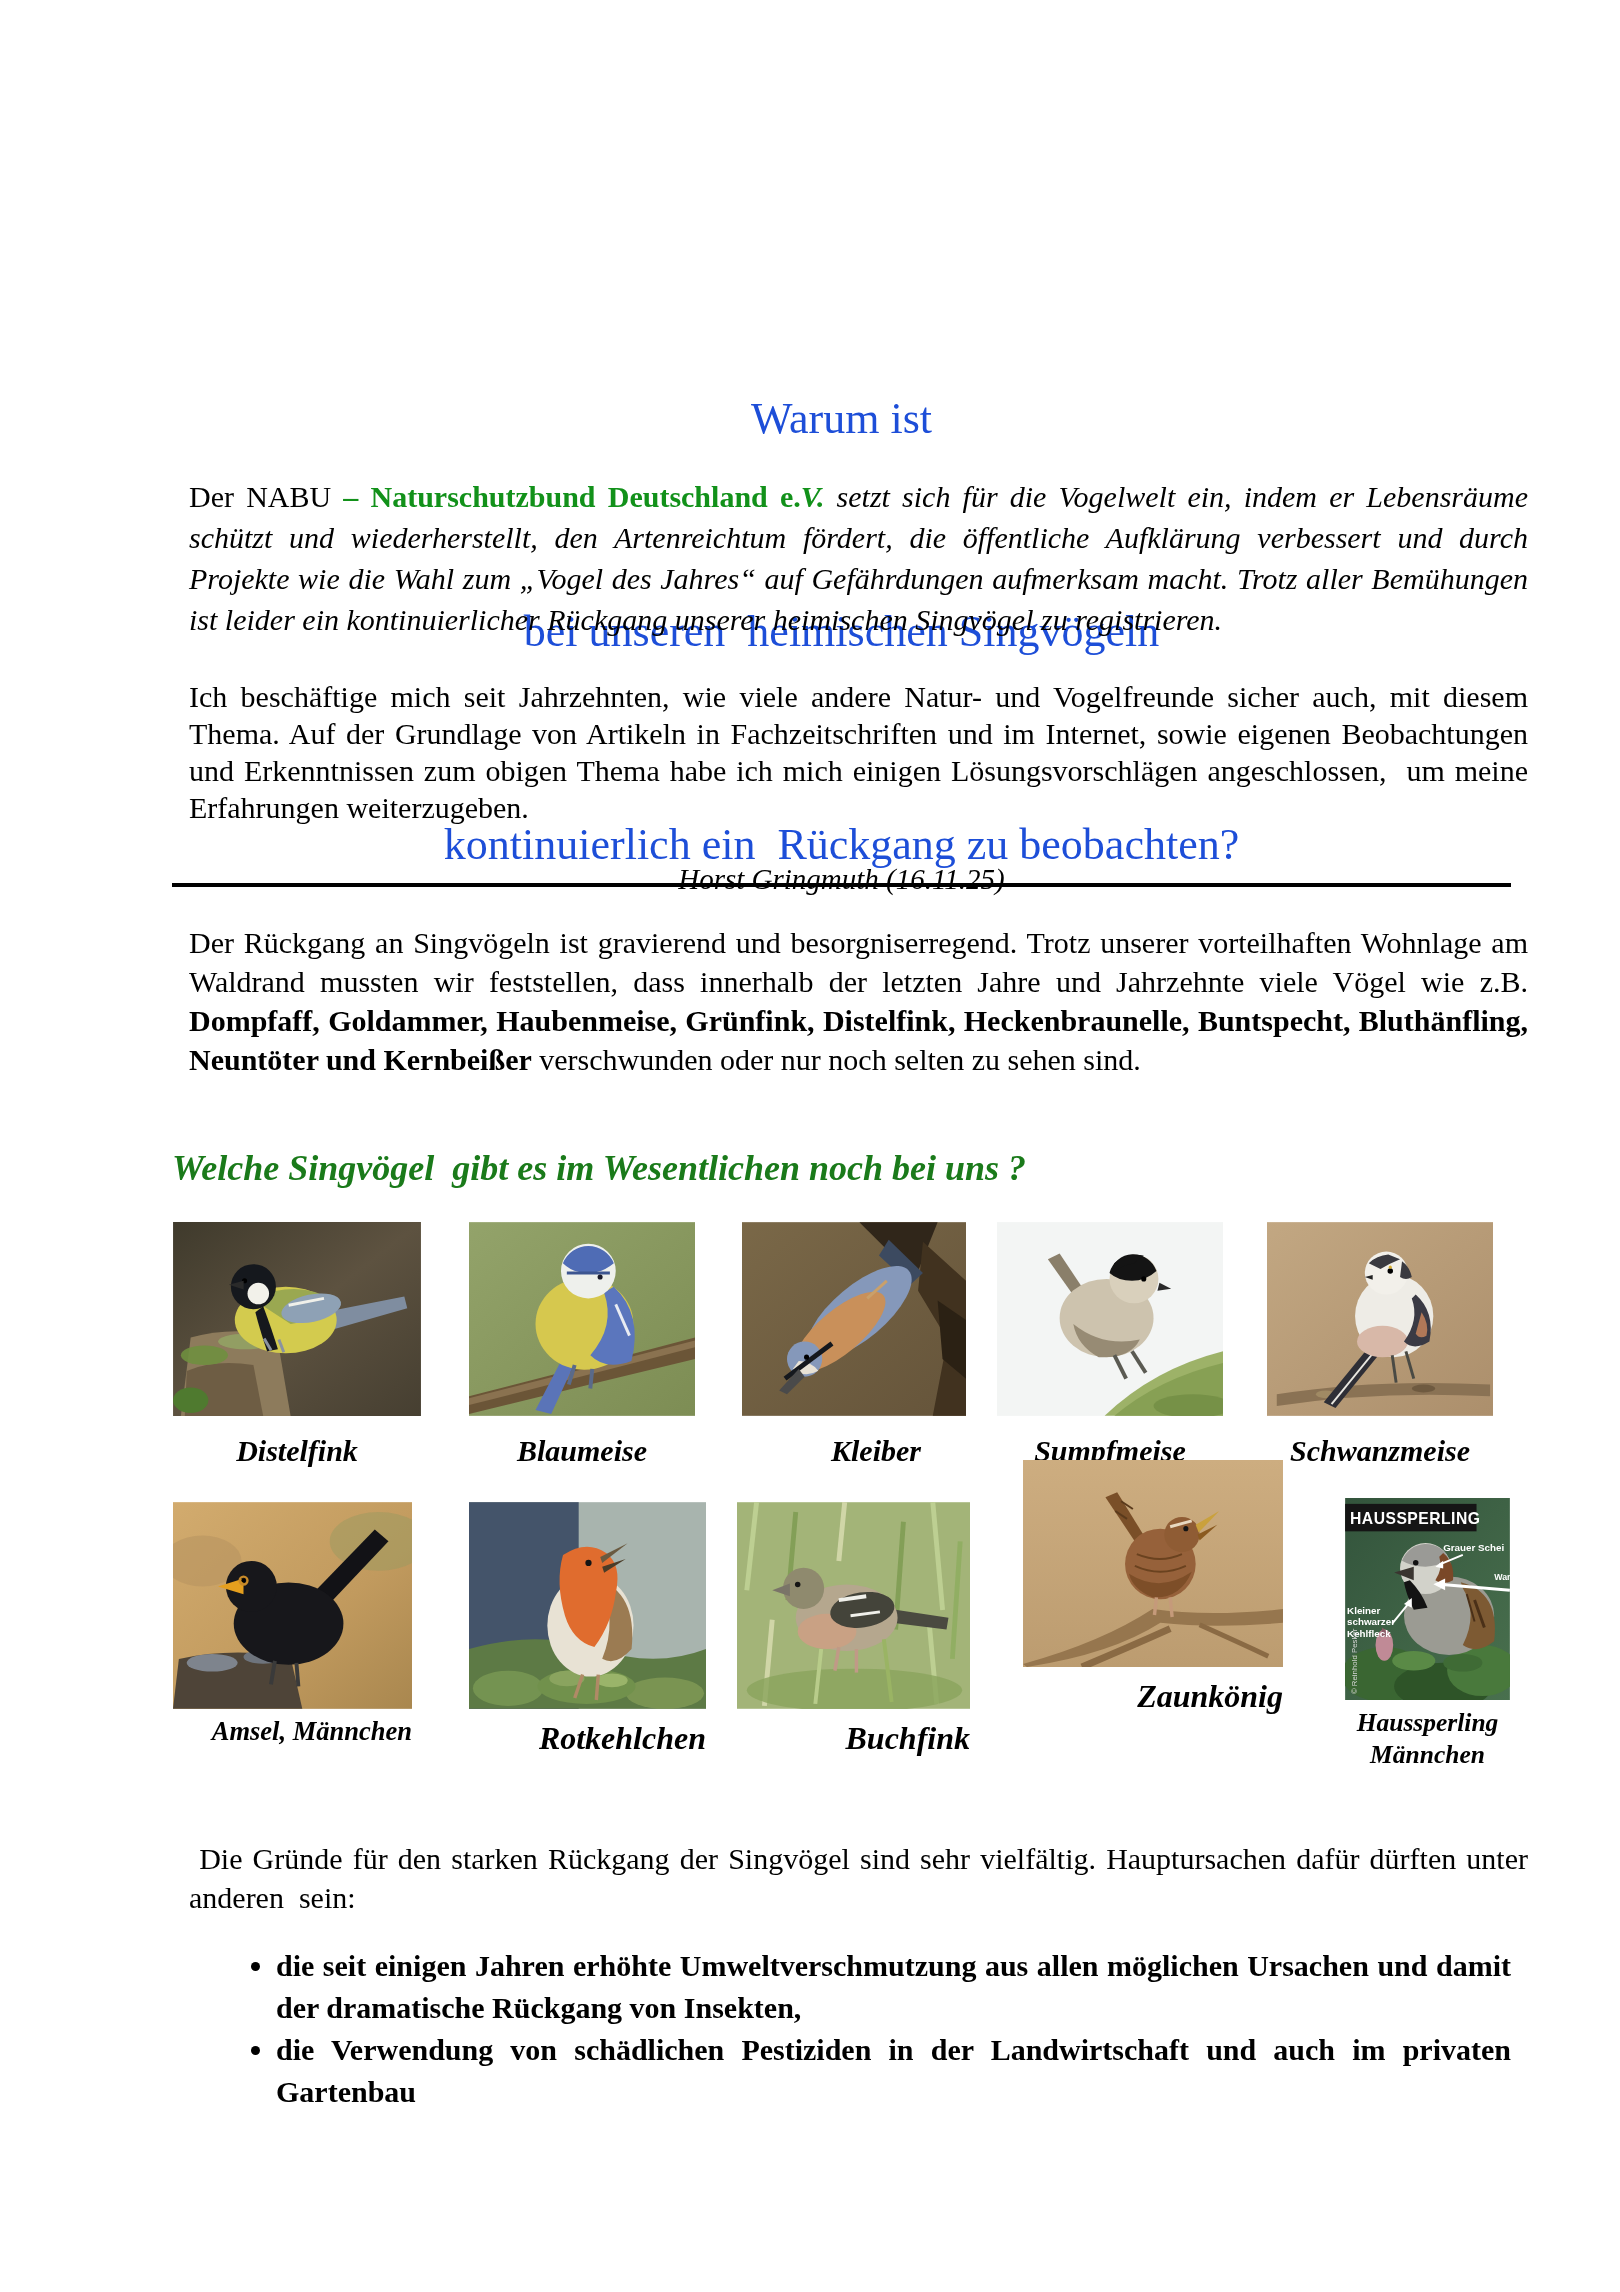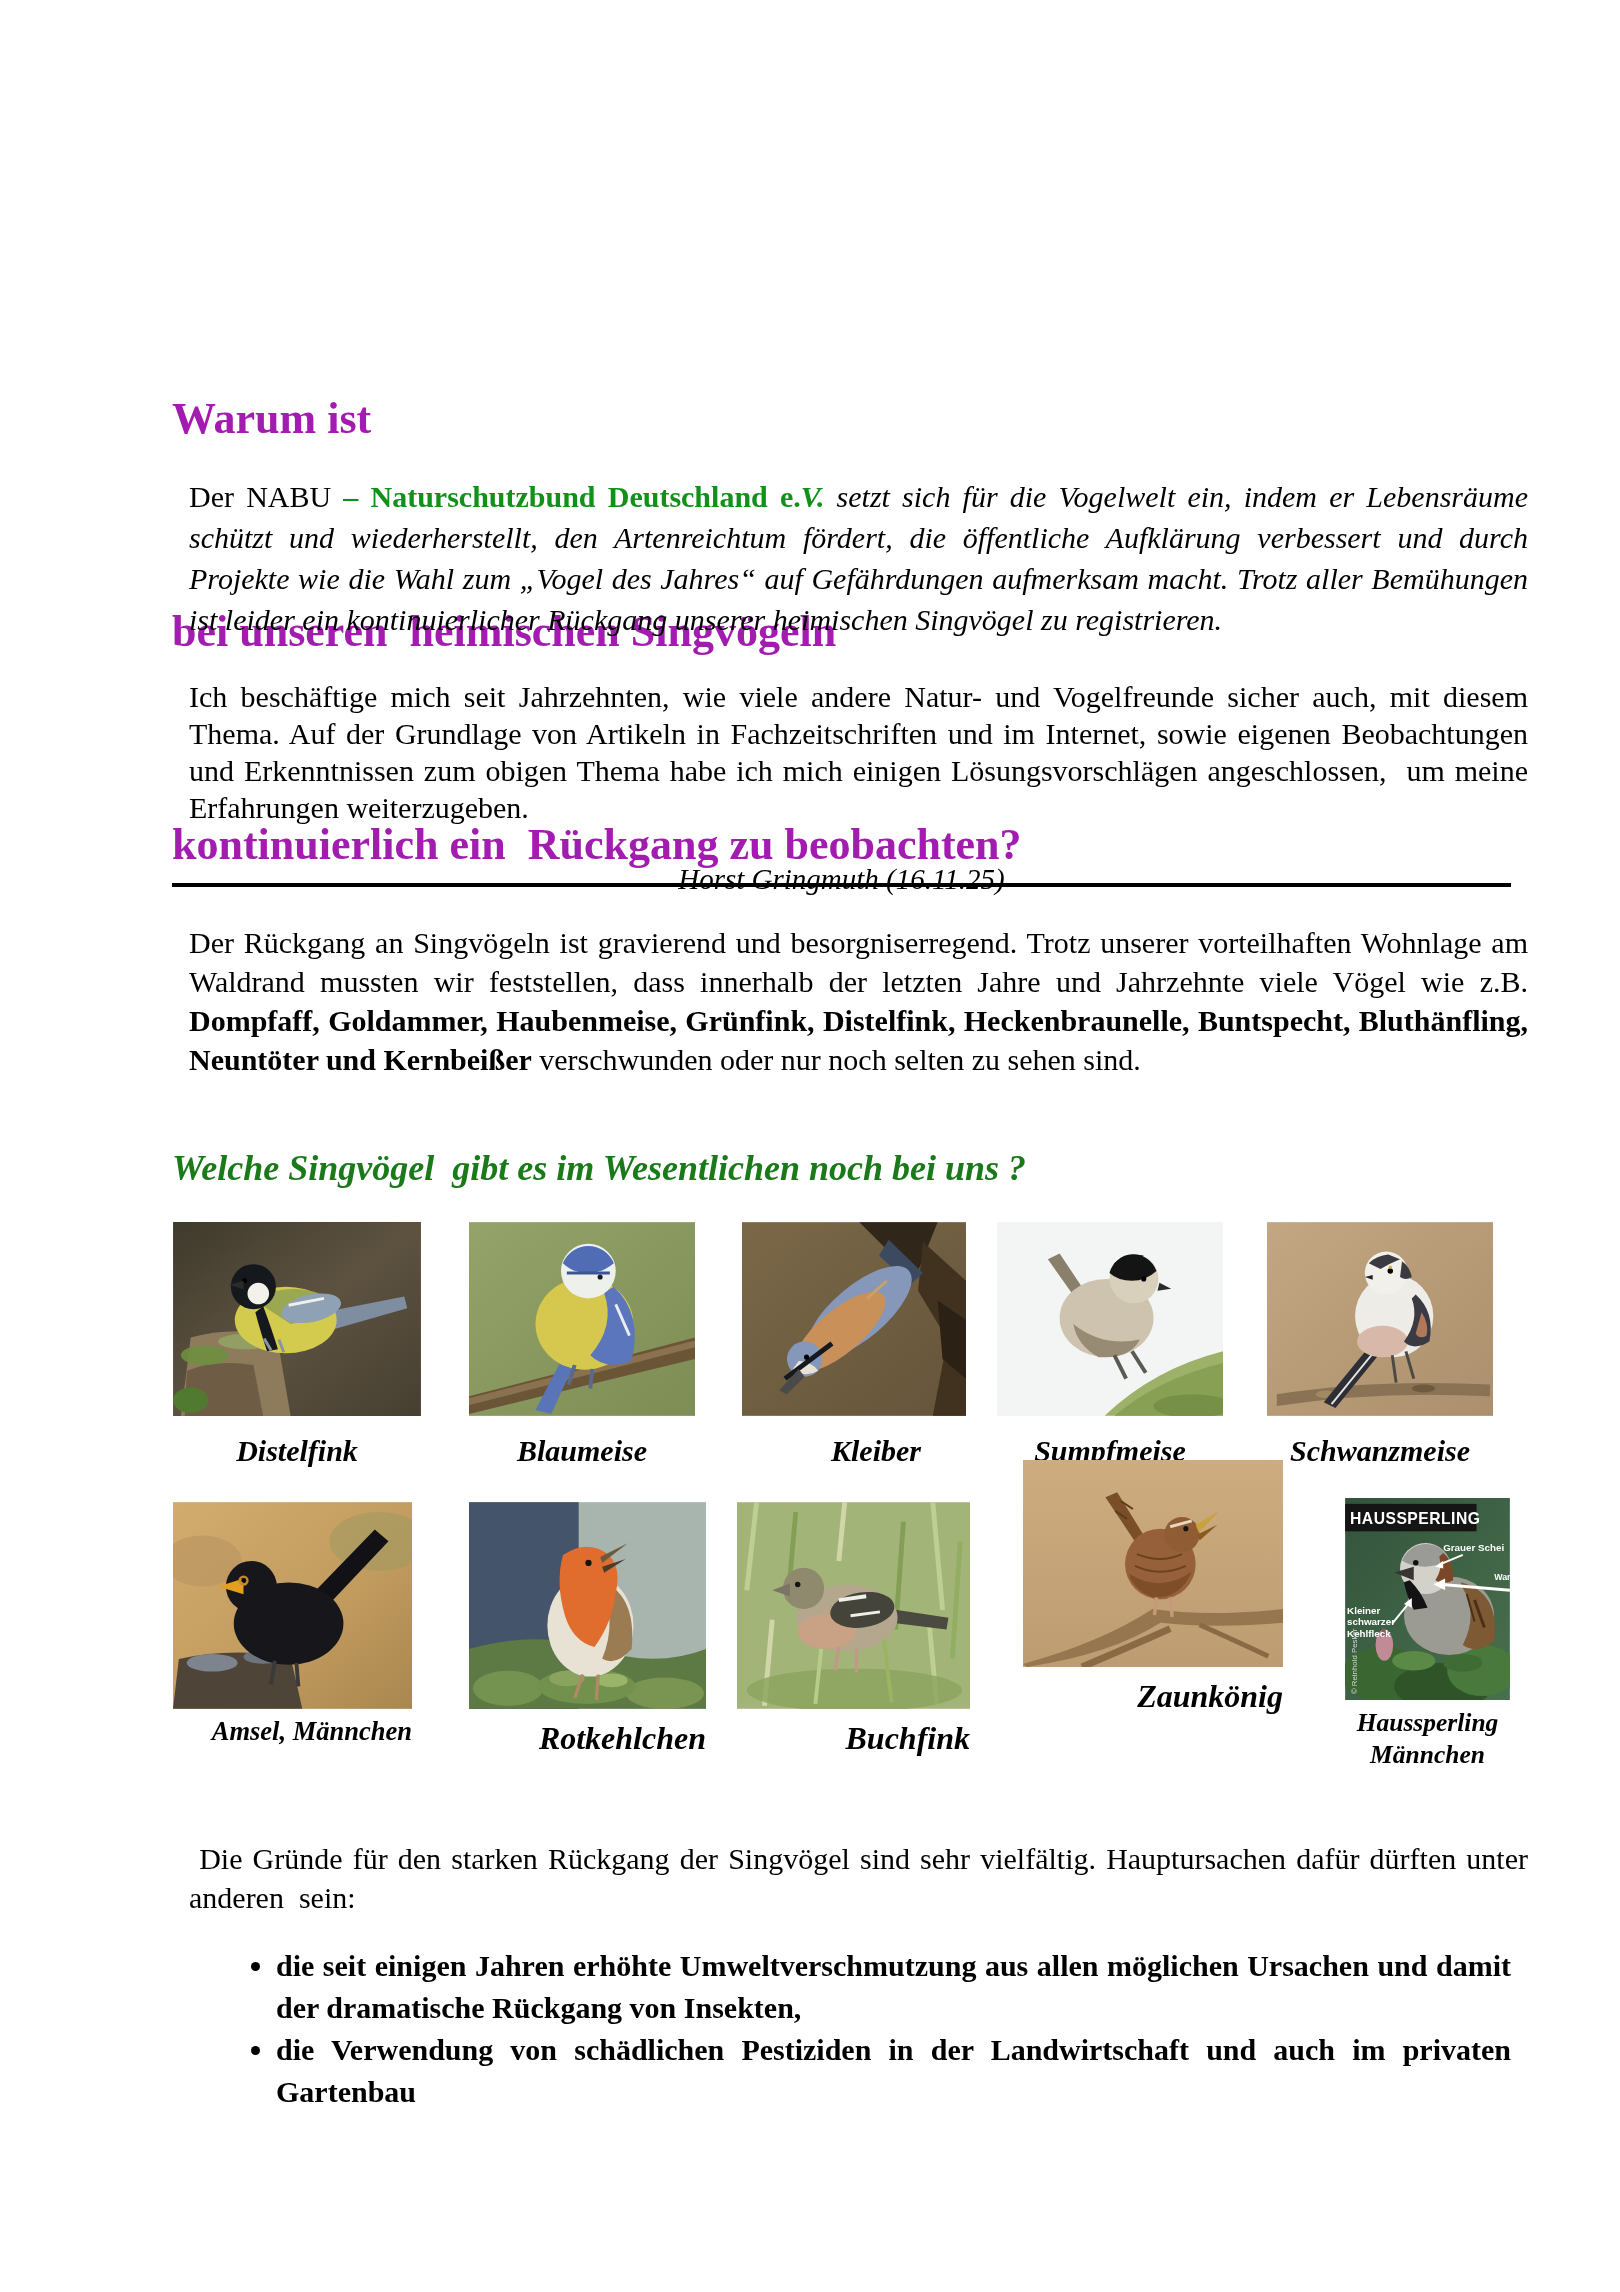--- a/index.html
+++ b/index.html
@@ -1,20 +1,20 @@
 <!DOCTYPE html>
 <html lang="de"><head>
 <meta charset="utf-8">
 <style>
   html,body{margin:0;padding:0;background:#fff;}
   .page{position:relative;width:1620px;height:2293px;background:#ffffff;overflow:hidden;
         font-family:"Liberation Serif","DejaVu Serif",serif;color:#000;}
   .abs{position:absolute;}
-  .title{left:172px;top:241px;width:1339px;
-         color:#a21caf;font-weight:bold;font-size:44px;line-height:71px;white-space:pre-wrap;}
+  .title{left:172px;top:241px;width:1339px;text-align:center;
+         color:#1d4ed8;font-weight:normal;font-size:44px;line-height:71px;white-space:pre-wrap;}
   .para{left:189px;width:1339px;font-size:30px;text-align:justify;white-space:pre-wrap;}
   .p1{top:476px;line-height:41px;}
   .p1 .it{font-style:italic;}
   .green-org{color:#12911A;font-weight:bold;}
   .green-org-it{color:#12911A;font-weight:bold;font-style:italic;}
   .p2{top:678px;line-height:37px;}
   .byline{left:172px;top:863px;width:1339px;text-align:center;font-style:italic;font-size:29px;}
   .rule{left:172px;top:883px;width:1339px;border-top:4.9px solid #000;height:0;}
   .p3{top:923px;line-height:39px;}
   .p3 b{font-weight:bold;}

